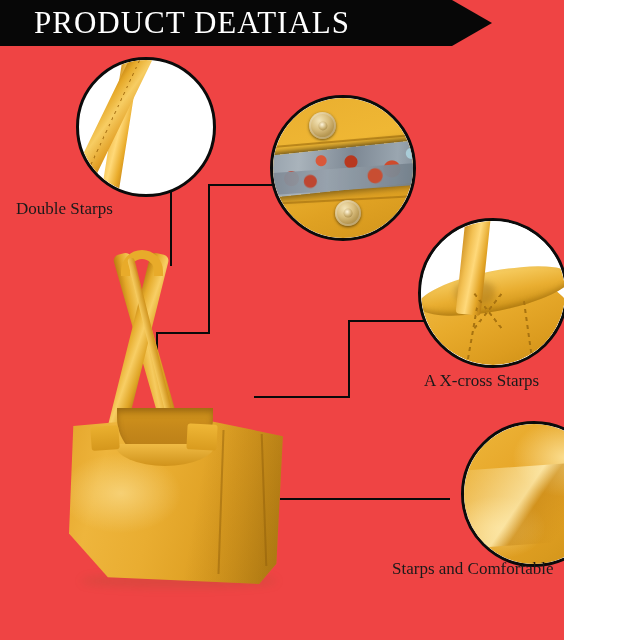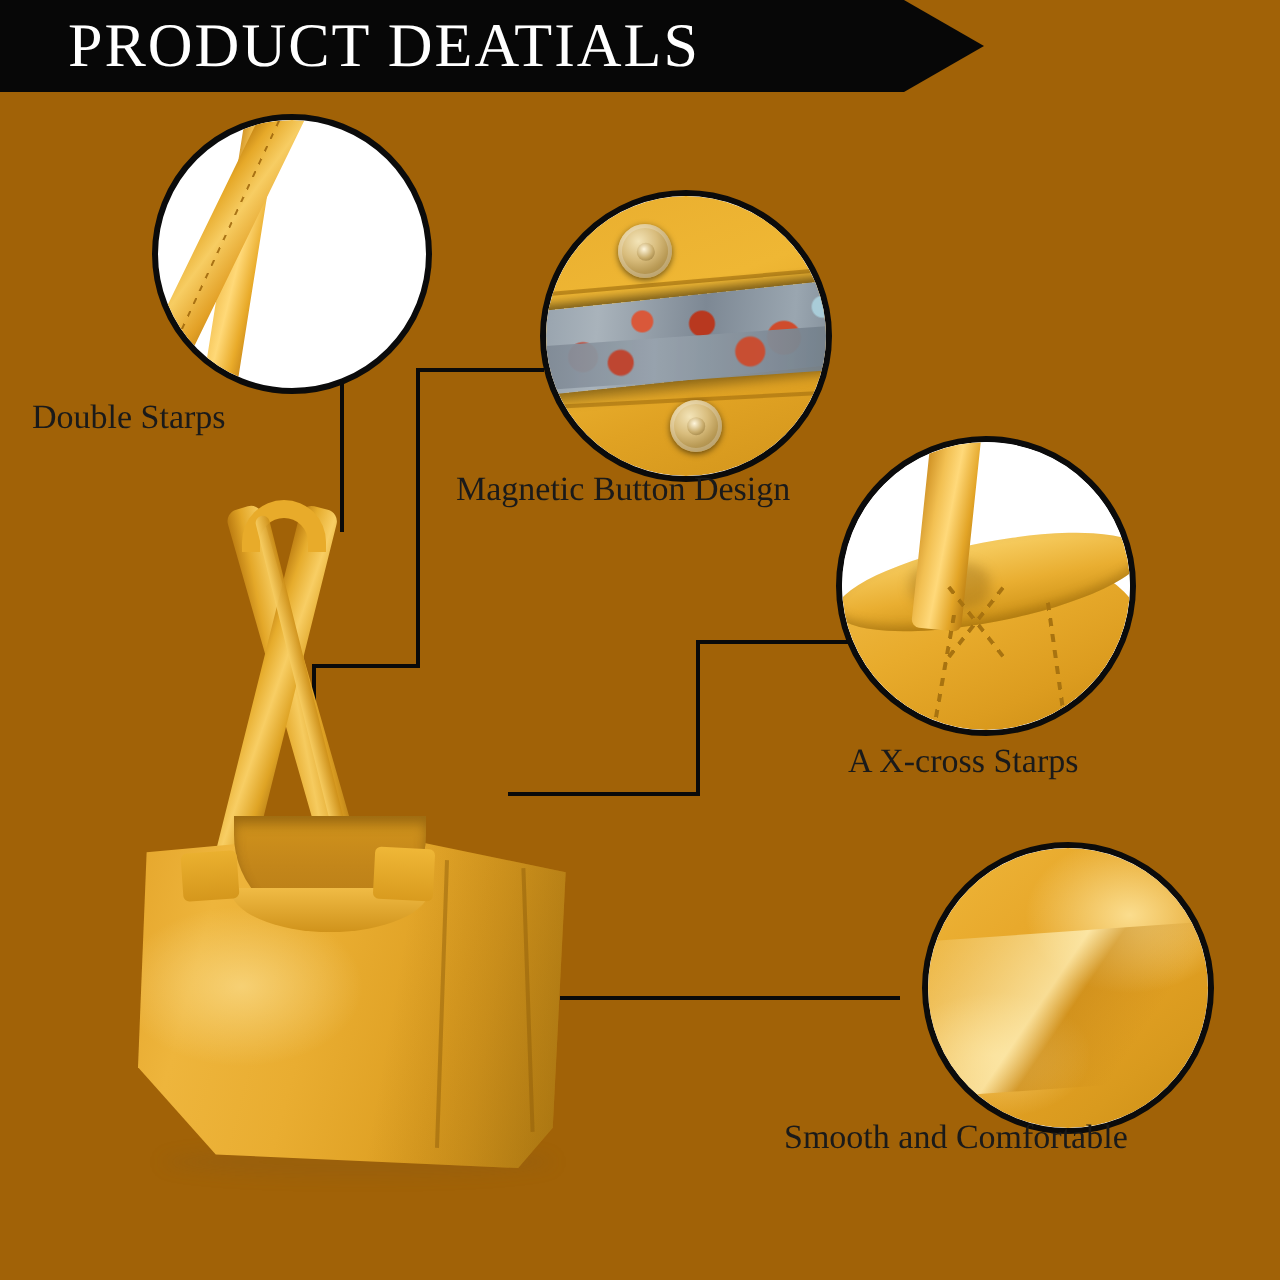--- a/index.html
+++ b/index.html
@@ -2,23 +2,23 @@
 <html><head>
 <meta charset="utf-8">
 <style>
   html, body {
     margin: 0;
     padding: 0;
     background: #ffffff;
   }
   #page {
     position: relative;
-    width: 640px;
+    width: 564px;
     height: 640px;
-    background: #a16207;
+    background: #ef4444;
     overflow: hidden;
     font-family: "Liberation Serif", "DejaVu Serif", serif;
   }
 
   
   #header-banner {
     position: absolute;
     left: 0; top: 0;
     width: 492px;
     height: 46px;
@@ -418,17 +418,16 @@
   </div>
 
   <div class="callout-circle" id="circle-smooth">
     <div class="circle-inner">
       <div class="surface"></div>
       <div class="fold"></div>
     </div>
   </div>
 
   <div class="callout-label" id="label-straps">Double Starps</div>
-  <div class="callout-label" id="label-button">Magnetic Button Design</div>
   <div class="callout-label" id="label-xcross">A X-cross Starps</div>
-  <div class="callout-label" id="label-smooth">Smooth and Comfortable</div>
+  <div class="callout-label" id="label-smooth">Starps and Comfortable</div>
 
 </div>
 
 </body></html>

